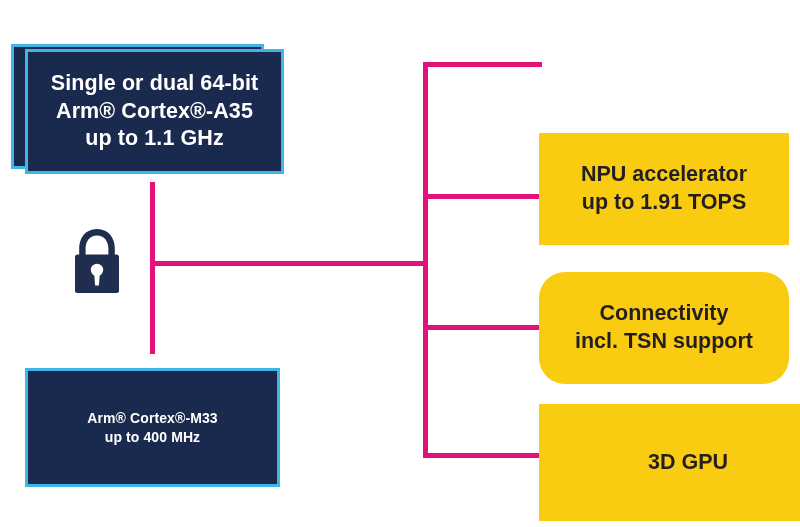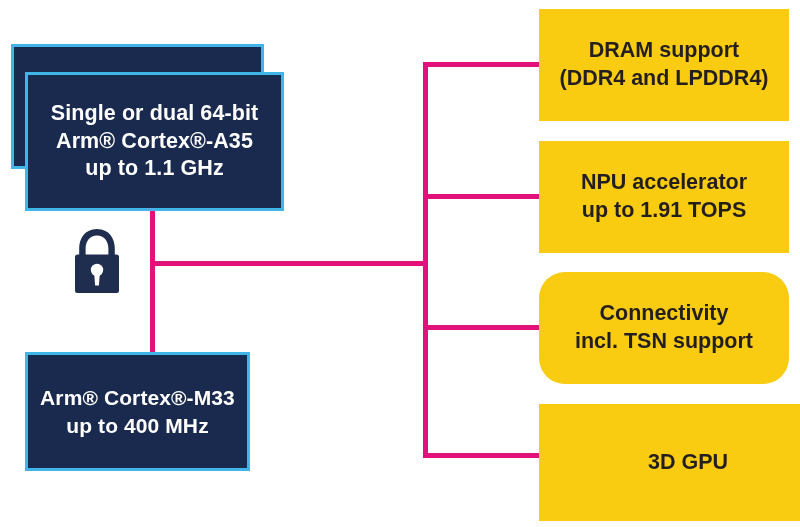--- a/index.html
+++ b/index.html
@@ -39,48 +39,48 @@
     position: absolute;
     box-sizing: border-box;
     background: #1a2a4f;
     border: 3px solid #3fb5e8;
   }
 
   #box-a35-shadow {
     left: 11px;  top: 44px;  width: 253px; height: 125px;
   }
   #box-a35 {
-    left: 25px;  top: 72px;  width: 259px; height: 139px;
+    left: 25px;  top: 49px;  width: 259px; height: 125px;
     font-size: 21.5px;
     z-index: 3;
   }
   #box-m33 {
-    left: 25px;  top: 352px; width: 225px; height: 119px;
-    font-size: 21px;
+    left: 25px;  top: 368px; width: 255px; height: 119px;
+    font-size: 14px;
     z-index: 3;
   }
 
   
   .feat-box {
     position: absolute;
     box-sizing: border-box;
     background: #f9cb11;
     display: flex;
     align-items: center;
     justify-content: center;
     text-align: center;
     color: #231f20;
     font-weight: bold;
     font-size: 21.5px;
     z-index: 3;
   }
   .feat-box .lines { line-height: 1.30; }
 
   #feat-dram  { left: 539px; top: 9px;   width: 250px; height: 112px; }
-  #feat-npu   { left: 539px; top: 141px; width: 250px; height: 112px; }
+  #feat-npu   { left: 539px; top: 133px; width: 250px; height: 112px; }
   #feat-conn  { left: 539px; top: 272px; width: 250px; height: 112px; border-radius: 26px; }
   #feat-gpu   { left: 539px; top: 404px; width: 298px; height: 117px; }
 
   
   .conn {
     position: absolute;
     background: #e2127a;
     z-index: 1;
   }
   .conn-v { width: 5px; }
@@ -143,26 +143,20 @@
     </svg>
   </div>
 
   <div class="cpu-box" id="box-m33">
     <div class="lines">
       <div>Arm® Cortex®-M33</div>
       <div>up to 400 MHz</div>
     </div>
   </div>
 
-  <div class="feat-box" id="feat-dram">
-    <div class="lines">
-      <div>DRAM support</div>
-      <div>(DDR4 and LPDDR4)</div>
-    </div>
-  </div>
 
   <div class="feat-box" id="feat-npu">
     <div class="lines">
       <div>NPU accelerator</div>
       <div>up to 1.91 TOPS</div>
     </div>
   </div>
 
   <div class="feat-box" id="feat-conn">
     <div class="lines">

